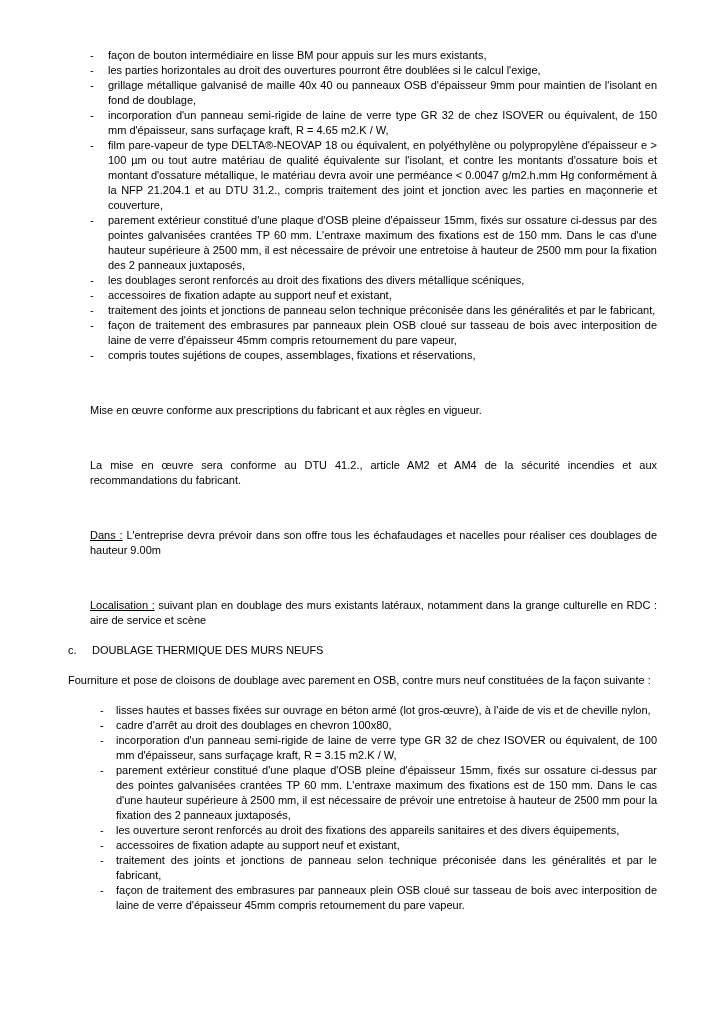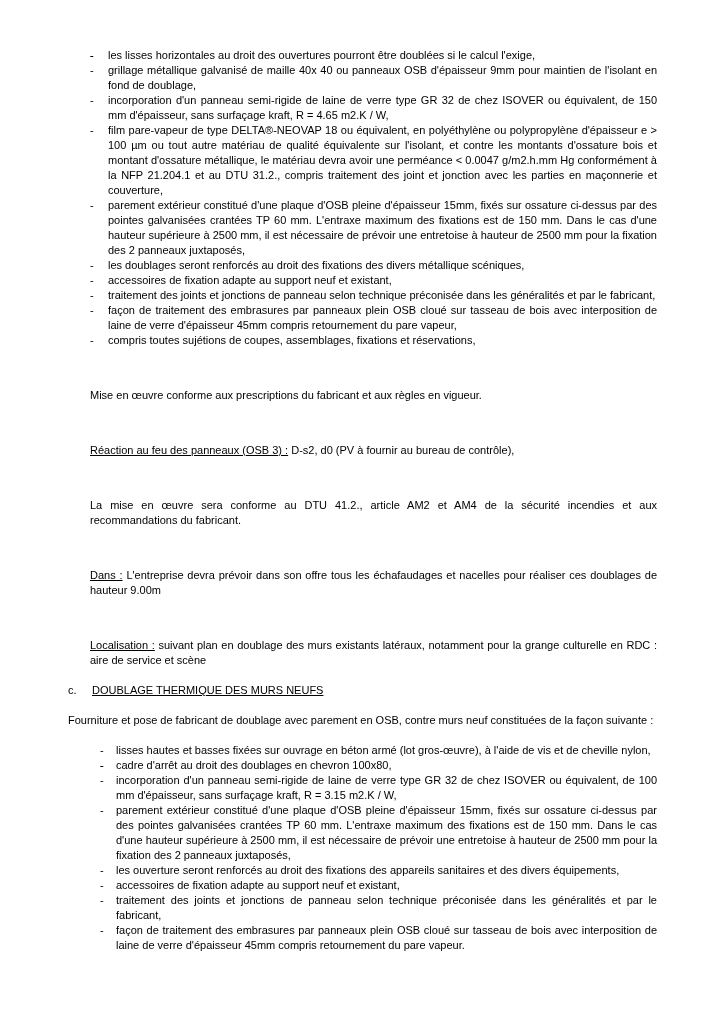--- a/index.html
+++ b/index.html
@@ -42,59 +42,57 @@
   .ul { text-decoration: underline; }
   .heading {
     margin-top: 15px;
     display: flex;
   }
   .heading .letter {
     width: 24px;
     flex: 0 0 24px;
   }
   .heading .title {
-    text-decoration: underline;
   }
 </style>
 </head>
 <body>
 
 <div class="page">
 
   <ul class="bullets blist">
-    <li><span class="dash">-</span></li>
-    <li><span class="dash">-</span><span>les lisses horizontales au droit des ouvertures pourront être doublées si le calcul l'exige,</span></li>
+    <li><span class="dash">-</span><span>façon de bouton intermédiaire en lisse BM pour appuis sur les murs existants,</span></li>
+    <li><span class="dash">-</span><span>les parties horizontales au droit des ouvertures pourront être doublées si le calcul l'exige,</span></li>
     <li><span class="dash">-</span><span>grillage métallique galvanisé de maille 40x 40 ou panneaux OSB d'épaisseur 9mm pour maintien de l'isolant en fond de doublage,</span></li>
     <li><span class="dash">-</span><span>incorporation d'un panneau semi-rigide de laine de verre type GR 32 de chez ISOVER ou équivalent, de 150 mm d'épaisseur, sans surfaçage kraft, R = 4.65 m2.K / W,</span></li>
     <li><span class="dash">-</span><span>film pare-vapeur de type DELTA®-NEOVAP 18 ou équivalent, en polyéthylène ou polypropylène d'épaisseur e &gt; 100 µm ou tout autre matériau de qualité équivalente sur l'isolant, et contre les montants d'ossature bois et montant d'ossature métallique, le matériau devra avoir une perméance &lt; 0.0047 g/m2.h.mm Hg conformément à la NFP 21.204.1 et au DTU 31.2., compris traitement des joint et jonction avec les parties en maçonnerie et couverture,</span></li>
     <li><span class="dash">-</span><span>parement extérieur constitué d'une plaque d'OSB pleine d'épaisseur 15mm, fixés sur ossature ci-dessus par des pointes galvanisées crantées TP 60 mm. L'entraxe maximum des fixations est de 150 mm. Dans le cas d'une hauteur supérieure à 2500 mm, il est nécessaire de prévoir une entretoise à hauteur de 2500 mm pour la fixation des 2 panneaux juxtaposés,</span></li>
     <li><span class="dash">-</span><span>les doublages seront renforcés au droit des fixations des divers métallique scéniques,</span></li>
     <li><span class="dash">-</span><span>accessoires de fixation adapte au support neuf et existant,</span></li>
     <li><span class="dash">-</span><span>traitement des joints et jonctions de panneau selon technique préconisée dans les généralités et par le fabricant,</span></li>
     <li><span class="dash">-</span><span>façon de traitement des embrasures par panneaux plein OSB cloué sur tasseau de bois avec interposition de laine de verre d'épaisseur 45mm compris retournement du pare vapeur,</span></li>
     <li><span class="dash">-</span><span>compris toutes sujétions de coupes, assemblages, fixations et réservations,</span></li>
   </ul>
 
   <p class="indent">Mise en œuvre conforme aux prescriptions du fabricant et aux règles en vigueur.</p>
 
-  <p class="indent"><span class="ul">Réaction au feu des panneaux (OSB 3) :</span><span> D-s2, d0 (PV à fournir au bureau de contrôle),</span></p>
 
 
   <p class="indent">La mise en œuvre sera conforme au DTU 41.2., article AM2 et AM4 de la sécurité incendies et aux recommandations du fabricant.</p>
 
   <p class="indent"><span class="ul">Dans :</span><span> L'entreprise devra prévoir dans son offre tous les échafaudages et nacelles pour réaliser ces doublages de hauteur 9.00m</span></p>
 
-  <p class="indent"><span class="ul">Localisation :</span><span> suivant plan en doublage des murs existants latéraux, notamment pour la grange culturelle en RDC : aire de service et scène</span></p>
+  <p class="indent"><span class="ul">Localisation :</span><span> suivant plan en doublage des murs existants latéraux, notamment dans la grange culturelle en RDC : aire de service et scène</span></p>
 
   <div class="heading">
     <span class="letter">c.</span>
     <span class="title">DOUBLAGE THERMIQUE DES MURS NEUFS</span>
   </div>
 
-  <p>Fourniture et pose de fabricant de doublage avec parement en OSB, contre murs neuf constituées de la façon suivante :</p>
+  <p>Fourniture et pose de cloisons de doublage avec parement en OSB, contre murs neuf constituées de la façon suivante :</p>
 
   <ul class="bullets clist">
     <li><span class="dash">-</span><span>lisses hautes et basses fixées sur ouvrage en béton armé (lot gros-œuvre), à l'aide de vis et de cheville nylon,</span></li>
     <li><span class="dash">-</span></li>
     <li><span class="dash">-</span><span>cadre d'arrêt au droit des doublages en chevron 100x80,</span></li>
     <li><span class="dash">-</span><span>incorporation d'un panneau semi-rigide de laine de verre type GR 32 de chez ISOVER ou équivalent, de 100 mm d'épaisseur, sans surfaçage kraft, R = 3.15 m2.K / W,</span></li>
     <li><span class="dash">-</span><span>parement extérieur constitué d'une plaque d'OSB pleine d'épaisseur 15mm, fixés sur ossature ci-dessus par des pointes galvanisées crantées TP 60 mm. L'entraxe maximum des fixations est de 150 mm. Dans le cas d'une hauteur supérieure à 2500 mm, il est nécessaire de prévoir une entretoise à hauteur de 2500 mm pour la fixation des 2 panneaux juxtaposés,</span></li>
     <li><span class="dash">-</span><span>les ouverture seront renforcés au droit des fixations des appareils sanitaires et des divers équipements,</span></li>
     <li><span class="dash">-</span><span>accessoires de fixation adapte au support neuf et existant,</span></li>
     <li><span class="dash">-</span><span>traitement des joints et jonctions de panneau selon technique préconisée dans les généralités et par le fabricant,</span></li>

